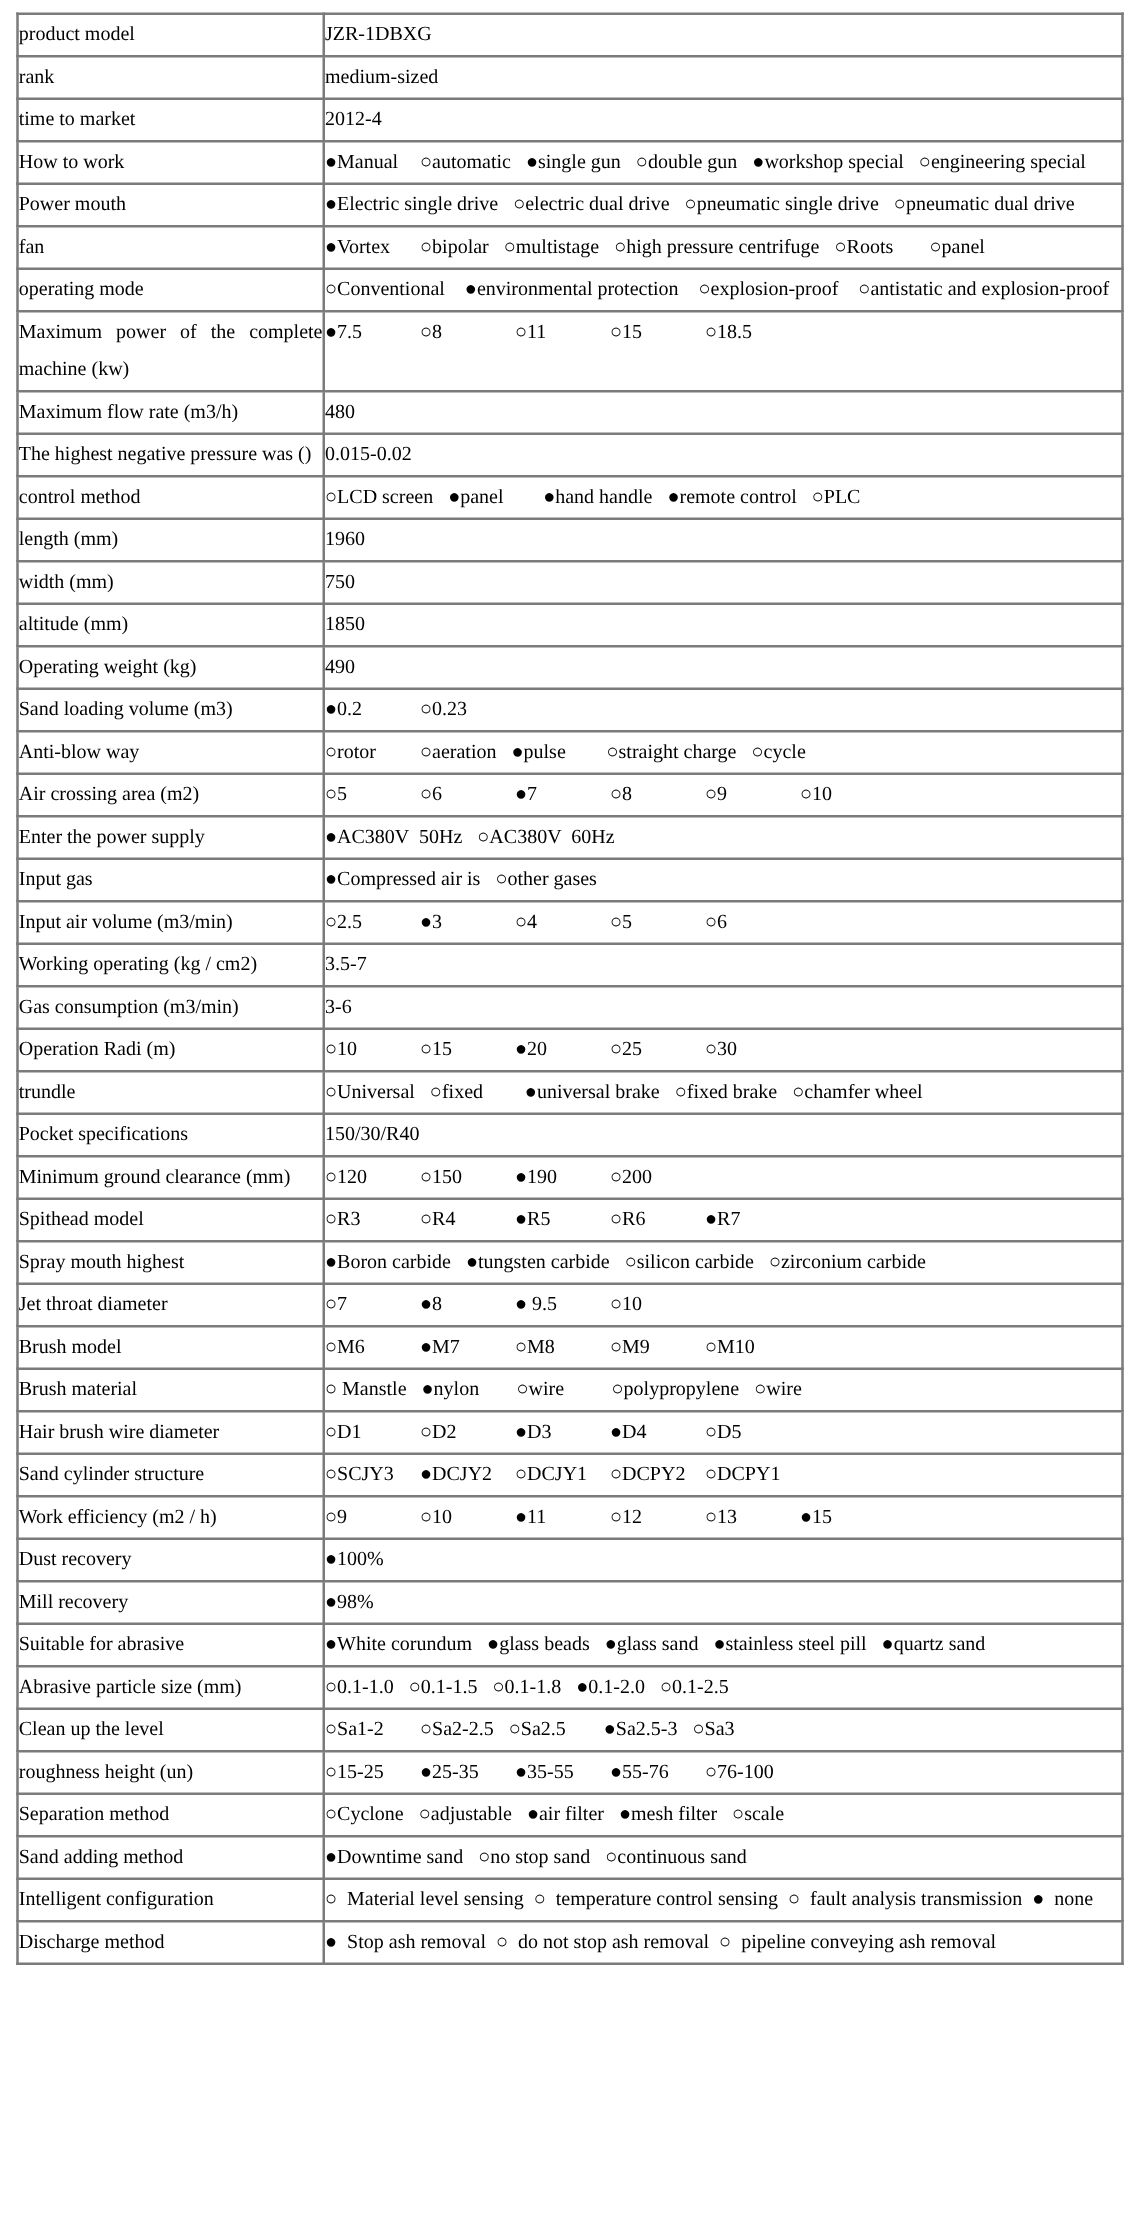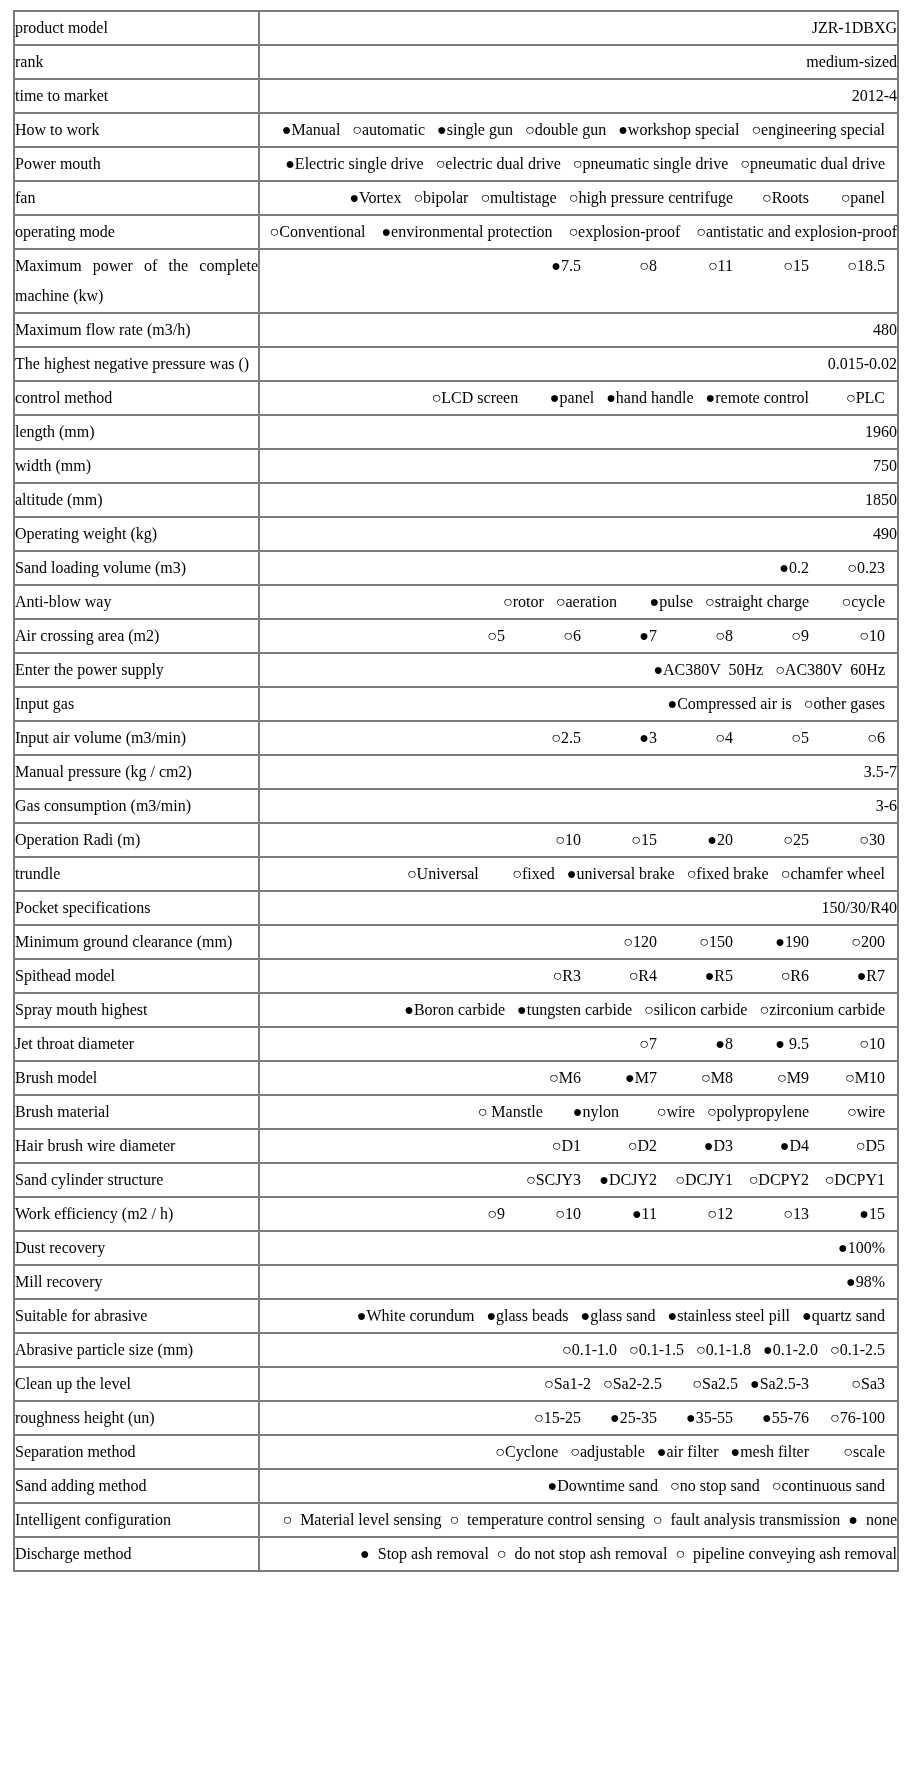--- a/index.html
+++ b/index.html
@@ -30,21 +30,20 @@
   }
   td.label {
     width: 243px;
     padding-left: 20px;
     padding-right: 10px;
     text-align: justify;
   }
   td.value {
     padding-left: 10px;
     padding-right: 3px;
-    text-align: right;
   }
   .opt {
     display: inline-block;
     margin-right: 12px;
     white-space: pre;
   }
   .opt.wide {
     min-width: 64px;
   }
   td.value.flow {
@@ -135,21 +134,21 @@
         </tr>
         <tr>
           <td class="label">Input gas</td>
           <td class="value"><span class="opt">●Compressed air is</span><span class="opt">○other gases</span></td>
         </tr>
         <tr>
           <td class="label">Input air volume (m3/min)</td>
           <td class="value"><span class="opt wide">○2.5</span><span class="opt wide">●3</span><span class="opt wide">○4</span><span class="opt wide">○5</span><span class="opt wide">○6</span></td>
         </tr>
         <tr>
-          <td class="label">Manual pressure (kg / cm2)</td>
+          <td class="label">Working operating (kg / cm2)</td>
           <td class="value flow">3.5-7</td>
         </tr>
         <tr>
           <td class="label">Gas consumption (m3/min)</td>
           <td class="value flow">3-6</td>
         </tr>
         <tr>
           <td class="label">Operation Radi (m)</td>
           <td class="value"><span class="opt wide">○10</span><span class="opt wide">○15</span><span class="opt wide">●20</span><span class="opt wide">○25</span><span class="opt wide">○30</span></td>
         </tr>

